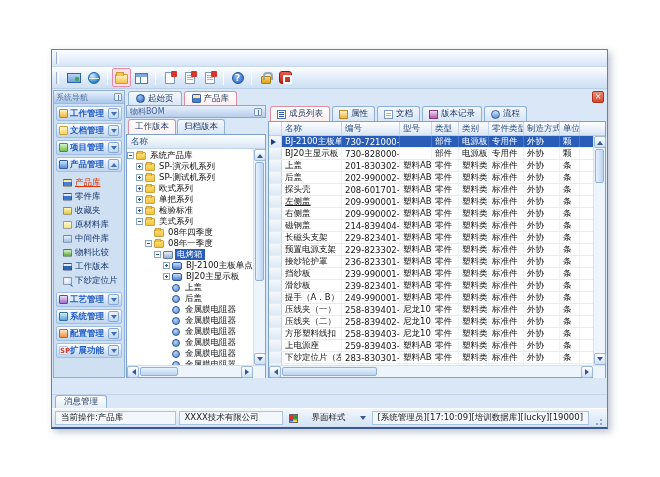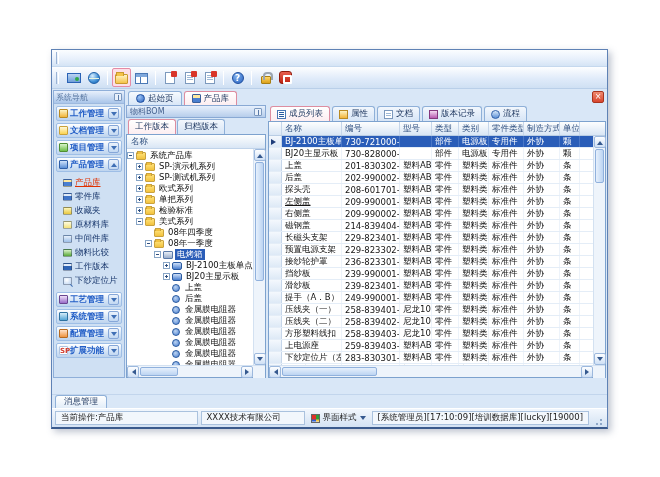--- a/index.html
+++ b/index.html
@@ -165,21 +165,21 @@
 
   
   .msgrow{height:14px;flex:0 0 14px;display:flex;align-items:flex-end;padding-left:3px;background:#d9e7f7;border-top:1px solid #c2d5ec;}
   .msgtab{height:13px;display:flex;align-items:center;padding:0 8px;font-size:8.5px;color:#1c355e;
     border:1px solid #8fb0d8;border-bottom:none;border-radius:3px 3px 0 0;background:linear-gradient(#ffffff,#e2edf9);}
   .statusbar{height:19px;flex:0 0 19px;display:flex;align-items:center;gap:3px;padding:0 3px;font-size:8.5px;color:#222;
     background:linear-gradient(#f2f7fd,#d3e2f3);border-top:1px solid #ffffff;}
   .spanel{height:14px;border:1px solid #aac2de;background:#f2f7fc;display:flex;align-items:center;padding:0 5px;white-space:nowrap;overflow:hidden;}
   .sp-company{width:104px;flex:0 0 104px;}
   .sp-op{flex:1;border:1px solid #aac2de;}
-  .stylebtn{height:14px;display:flex;align-items:center;gap:3px;padding:0 3px;}
+  .stylebtn{height:14px;display:flex;align-items:center;gap:14px;padding:0 3px;}
   .swatch-icon{width:9px;height:9px;flex:0 0 9px;background:
      linear-gradient(90deg,#e03028 50%,#2f9e38 50%) top/9px 4.5px no-repeat,
      linear-gradient(90deg,#2f5fd0 50%,#f2c23e 50%) bottom/9px 4.5px no-repeat;border:1px solid #666;}
   .ddarrow{width:0;height:0;border:3px solid transparent;border-top:4px solid #35598f;margin-top:3px;}
   .sizegrip{width:12px;height:12px;flex:0 0 12px;align-self:flex-end;background:
     radial-gradient(circle at 9px 9px,#8fa8c8 1px,transparent 1.5px),
     radial-gradient(circle at 9px 5px,#8fa8c8 1px,transparent 1.5px),
     radial-gradient(circle at 5px 9px,#8fa8c8 1px,transparent 1.5px);}
 </style>
 </head>

